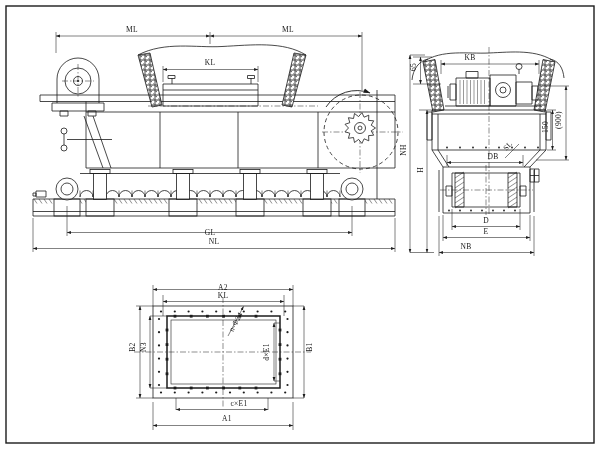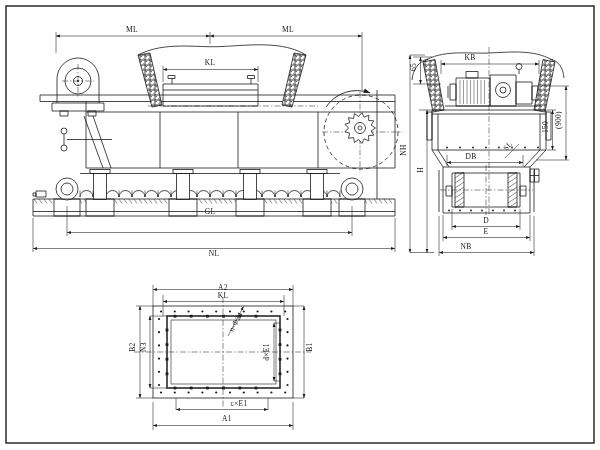--- a/index.html
+++ b/index.html
@@ -261,29 +261,29 @@
       <path d="M274,323 V381" marker-start="url(#ar)" marker-end="url(#ar)"></path>
       <path d="M176,409.5 H268" marker-start="url(#ar)" marker-end="url(#ar)"></path>
       <path d="M153,425.5 H293" marker-start="url(#ar)" marker-end="url(#ar)"></path>
     </g>
   </g>
 </svg>
 
 <div class="lbl" style="left:132px;top:30px">ML</div>
 <div class="lbl" style="left:288px;top:30px">ML</div>
 <div class="lbl" style="left:210px;top:63px">KL</div>
-<div class="lbl" style="left:210px;top:212px">GL</div>
-<div class="lbl" style="left:214px;top:254px">NL</div>
+<div class="lbl" style="left:210px;top:233px">GL</div>
+<div class="lbl" style="left:214px;top:242px">NL</div>
 
 <div class="lbl" style="left:470px;top:58px">KB</div>
 <div class="lbl r90" style="left:414px;top:67px">65</div>
 <div class="lbl r90" style="left:546px;top:127px">150</div>
 <div class="lbl r90" style="left:559px;top:120px">(900)</div>
 <div class="lbl r48" style="left:508px;top:146px">SL</div>
-<div class="lbl" style="left:471px;top:157px">DB</div>
+<div class="lbl" style="left:493px;top:157px">DB</div>
 <div class="lbl r90" style="left:404px;top:150px">NH</div>
 <div class="lbl r90" style="left:421px;top:170px">H</div>
 <div class="lbl" style="left:486px;top:221px">D</div>
 <div class="lbl" style="left:486px;top:232px">E</div>
 <div class="lbl" style="left:466px;top:247px">NB</div>
 
 <div class="lbl" style="left:223px;top:288px">A2</div>
 <div class="lbl" style="left:223px;top:296px">KL</div>
 <div class="lbl r90" style="left:133px;top:347px">B2</div>
 <div class="lbl r90" style="left:144px;top:347px">N3</div>

